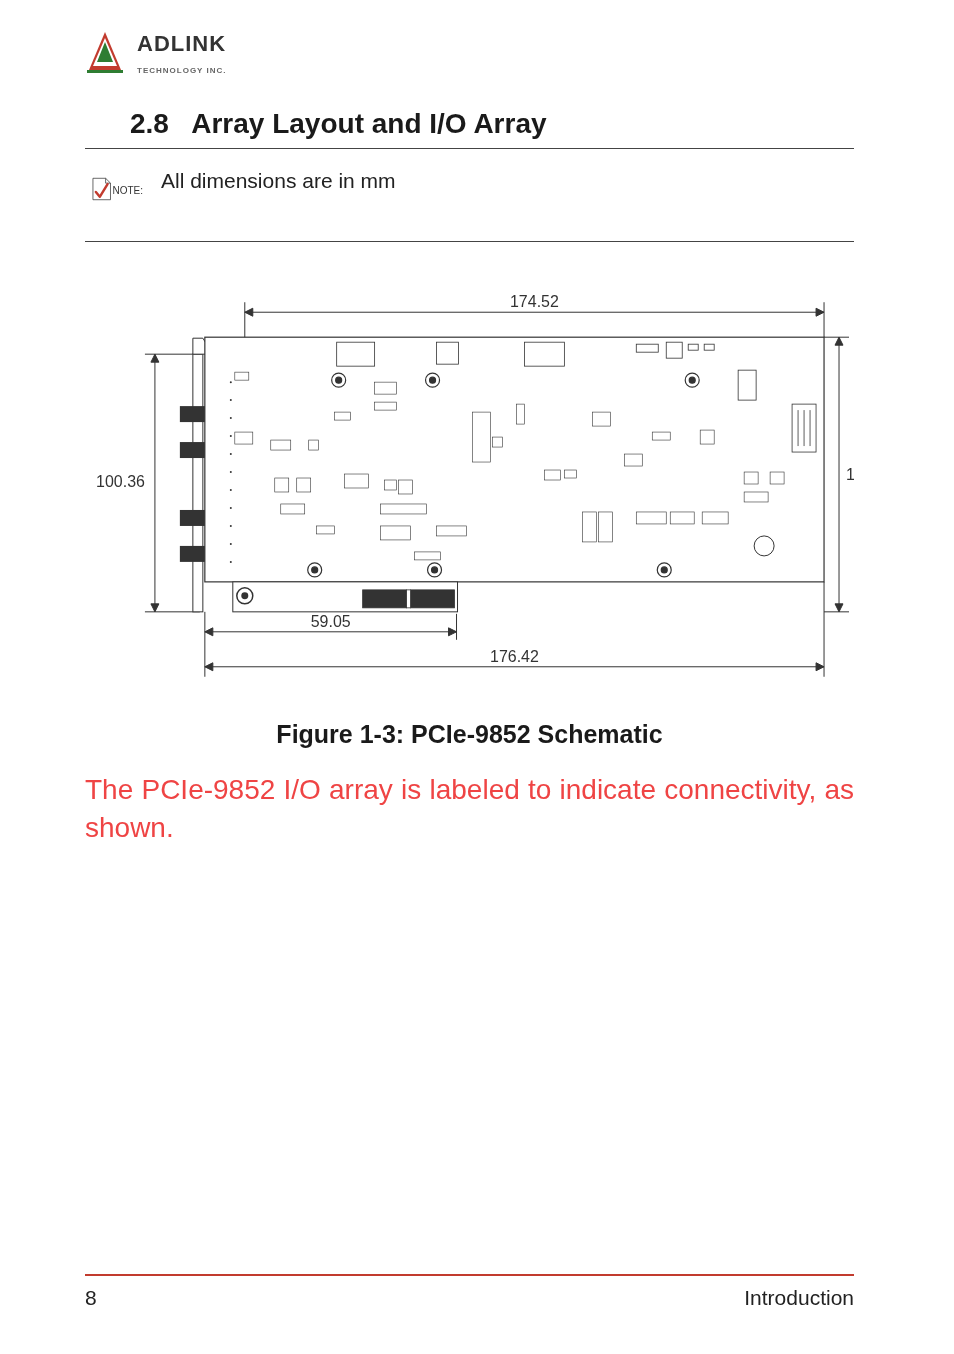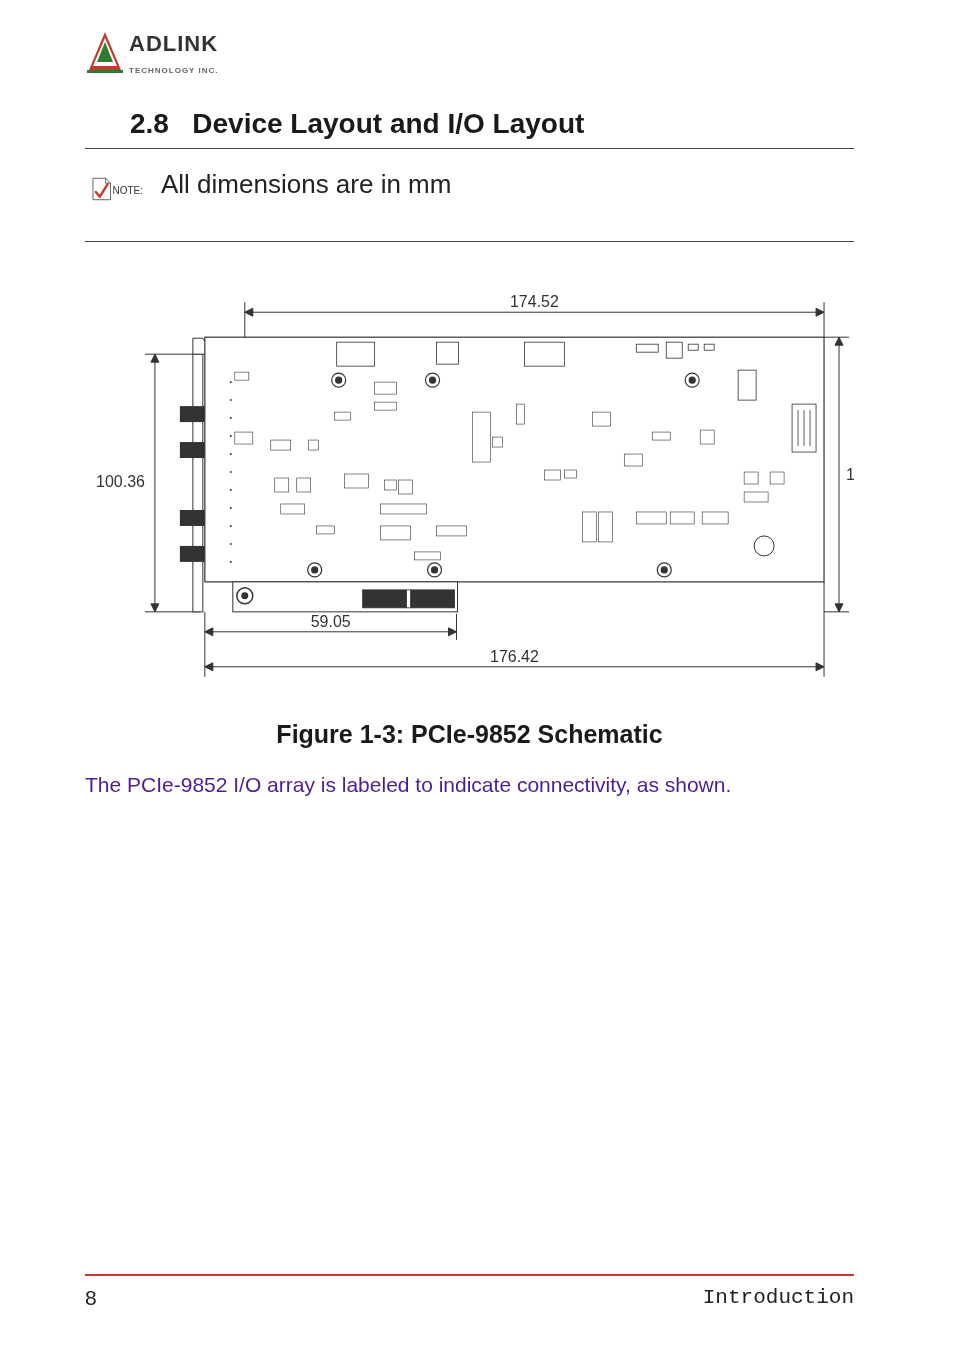--- a/index.html
+++ b/index.html
@@ -7,21 +7,21 @@
       width: 954px;
       height: 1354px;
       background: #fff;
       font-family: Arial, Helvetica, sans-serif;
       position: relative;
       padding: 28px 100px 0 85px;
     }
     .logo-block {
       display: flex;
       align-items: center;
-      gap: 4px;
+      gap: 12px;
       margin-bottom: 30px;
     }
     .logo-mark {
       width: 40px;
       height: 50px;
     }
     .logo-text {
       font-size: 22px;
       font-weight: 900;
       letter-spacing: 1px;
@@ -61,21 +61,21 @@
     .note-icon {
       width: 44px;
       height: 48px;
     }
     .note-label {
       font-size: 10px;
       color: #333;
       margin-top: 2px;
     }
     .note-text {
-      font-size: 26px;
+      font-size: 21px;
       color: #222;
       margin-top: 4px;
     }
     .figure-container {
       width: 100%;
       height: 410px;
       margin: 40px 0 12px 0;
       position: relative;
       text-align: center;
     }
@@ -84,22 +84,22 @@
       height: 100%;
     }
     .figure-caption {
       text-align: center;
       font-weight: bold;
       font-size: 25px;
       margin: 28px 0 22px 0;
       color: #1a1a1a;
     }
     .body-text {
-      font-size: 21px;
-      color: #4c1d95;
+      font-size: 28px;
+      color: #ef4444;
       text-align: justify;
       line-height: 1.35;
     }
     .footer {
       position: absolute;
       bottom: 44px;
       left: 85px;
       right: 100px;
     }
     .footer-line {
@@ -107,42 +107,42 @@
       border-top: 2px solid #c23b2e;
       margin-bottom: 10px;
     }
     .footer-row {
       display: flex;
       justify-content: space-between;
       font-size: 21px;
       color: #222;
     }
     .footer-section {
-      font-family: Liberation Mono, monospace;
+      font-family: Liberation Sans, sans-serif;
     }
   </style>
 </head>
 <body>
 
 <div class="logo-block">
   <svg class="logo-mark" viewBox="0 0 40 50">
     <polygon points="20,4 36,42 4,42" fill="#c23b2e"></polygon>
     <polygon points="20,10 32,38 8,38" fill="#fff"></polygon>
     <polygon points="20,14 28,34 12,34" fill="#2e7d32"></polygon>
     <rect x="2" y="42" width="36" height="3" fill="#2e7d32"></rect>
   </svg>
   <div>
     <div class="logo-text">ADLINK</div>
     <div class="logo-sub">TECHNOLOGY INC.</div>
   </div>
 </div>
 
 <h2 class="section-heading">
   <span>2.8</span>&nbsp;&nbsp;
-  <span>Device Layout and I/O Layout</span>
+  <span>Array Layout and I/O Array</span>
 </h2>
 <hr class="hr-line">
 
 <div class="note-row">
   <div class="note-icon-wrap">
     <svg class="note-icon" viewBox="0 0 44 48">
       <path d="M4 2 L30 2 L40 12 L40 46 L4 46 Z" fill="#fff" stroke="#333" stroke-width="1.5"></path>
       <path d="M30 2 L30 12 L40 12" fill="none" stroke="#333" stroke-width="1.5"></path>
       <path d="M10 30 L18 40 L34 14" fill="none" stroke="#c23b2e" stroke-width="5" stroke-linecap="round" stroke-linejoin="round"></path>
     </svg>

